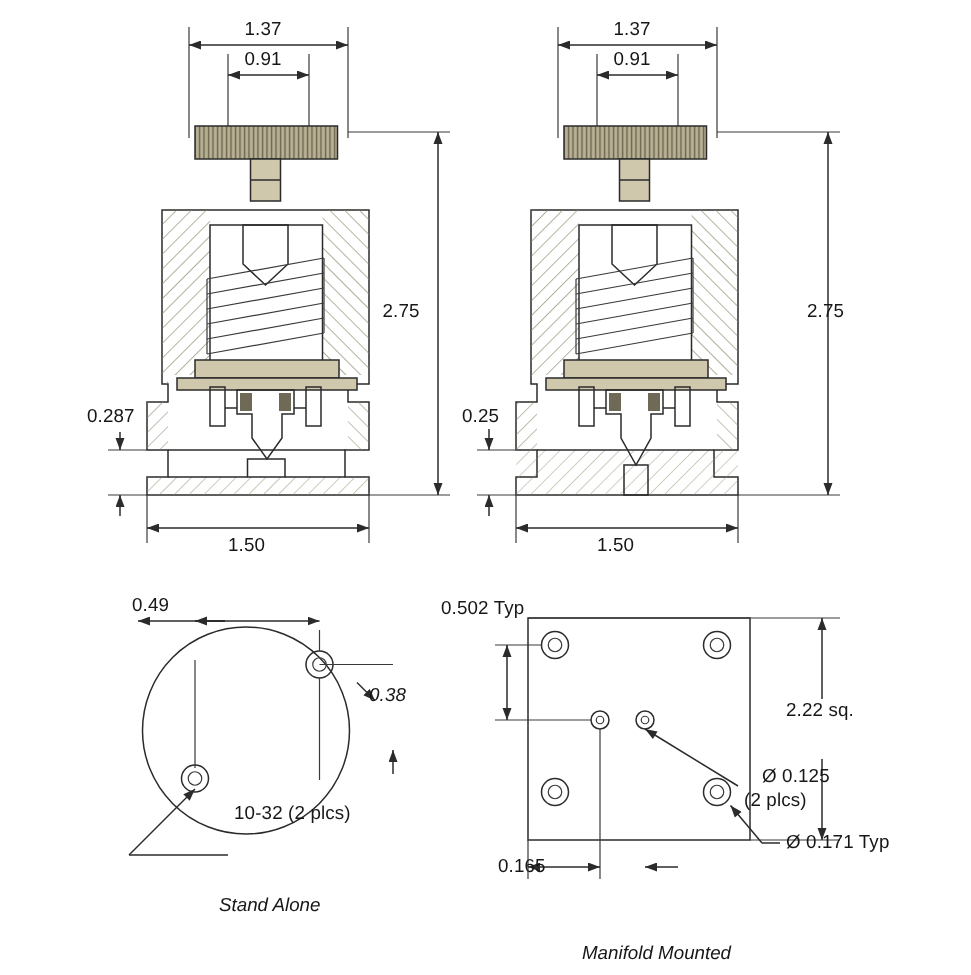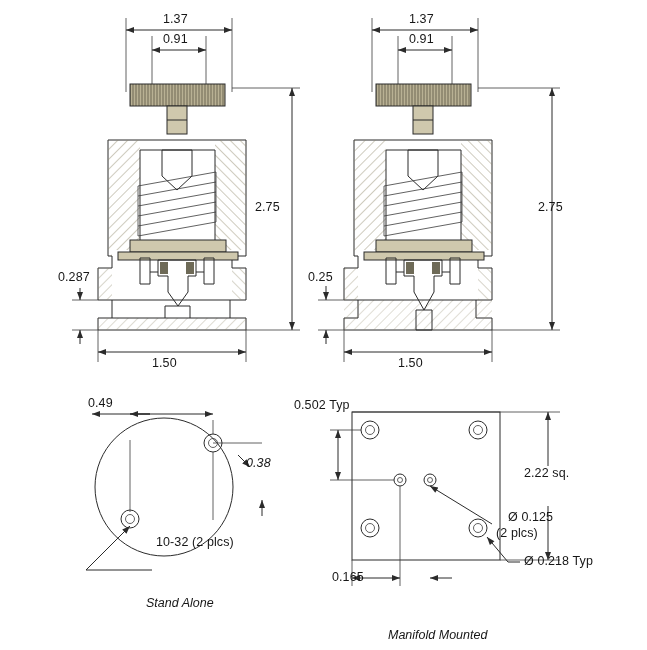--- a/index.html
+++ b/index.html
@@ -219,18 +219,18 @@
 
   <div class="lbl" style="left:88px;top:396px;">0.49</div>
   <div class="lbl" style="left:246px;top:456px;font-style:italic;">0.38</div>
   <div class="lbl" style="left:156px;top:535px;">10-32 (2 plcs)</div>
 
   <div class="lbl" style="left:294px;top:398px;">0.502 Typ</div>
   <div class="lbl" style="left:524px;top:466px;">2.22 sq.</div>
   <div class="lbl" style="left:332px;top:570px;">0.165</div>
   <div class="lbl" style="left:496px;top:510px;margin-left:12px;">Ø 0.125</div>
   <div class="lbl" style="left:496px;top:526px;">(2 plcs)</div>
-  <div class="lbl" style="left:524px;top:554px;">Ø 0.218 Typ</div>
+  <div class="lbl" style="left:524px;top:554px;">Ø 0.171 Typ</div>
 
   <div class="cap" style="left:146px;top:596px;">Stand Alone</div>
   <div class="cap" style="left:388px;top:596px;margin-top:32px;">Manifold Mounted</div>
 
 </div>
 
 </body></html>

